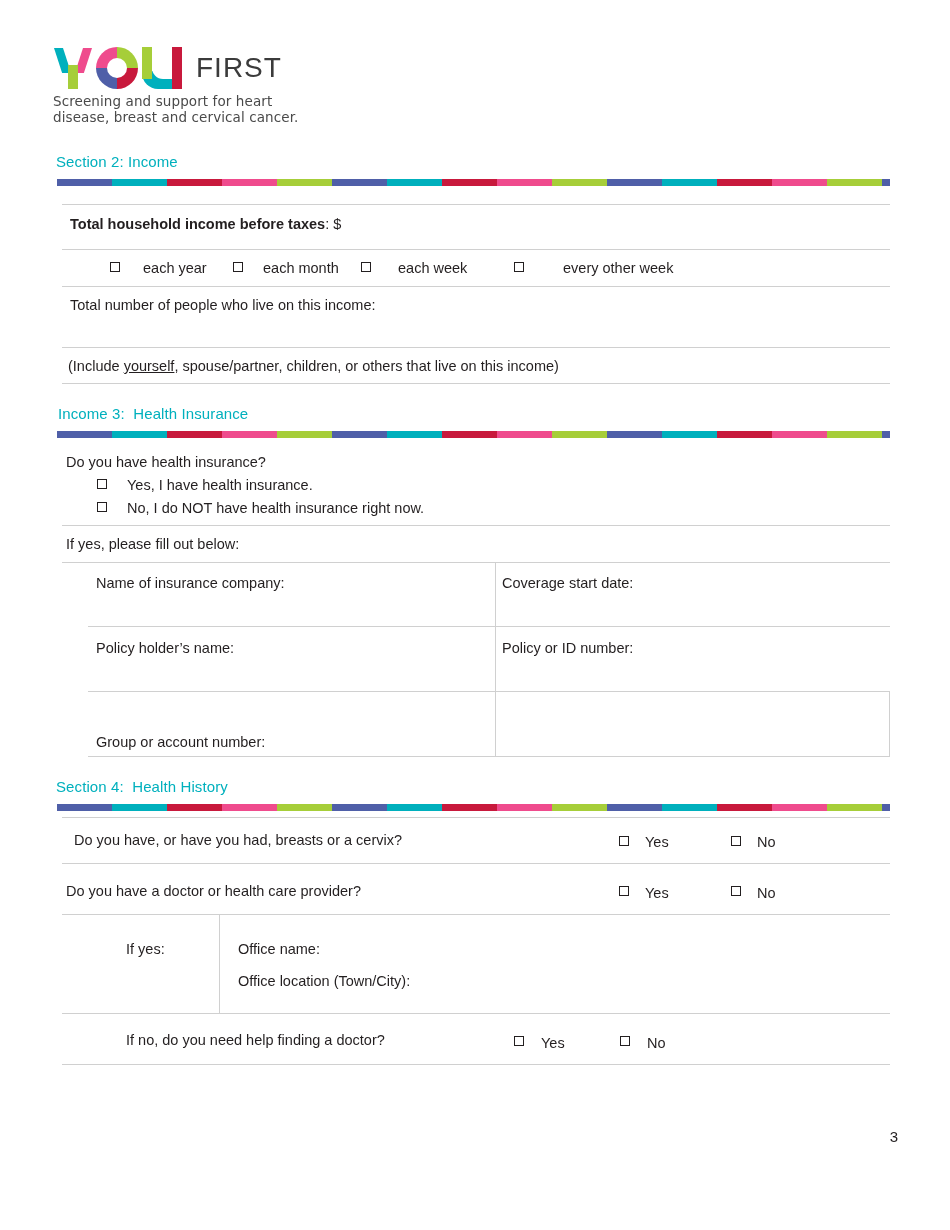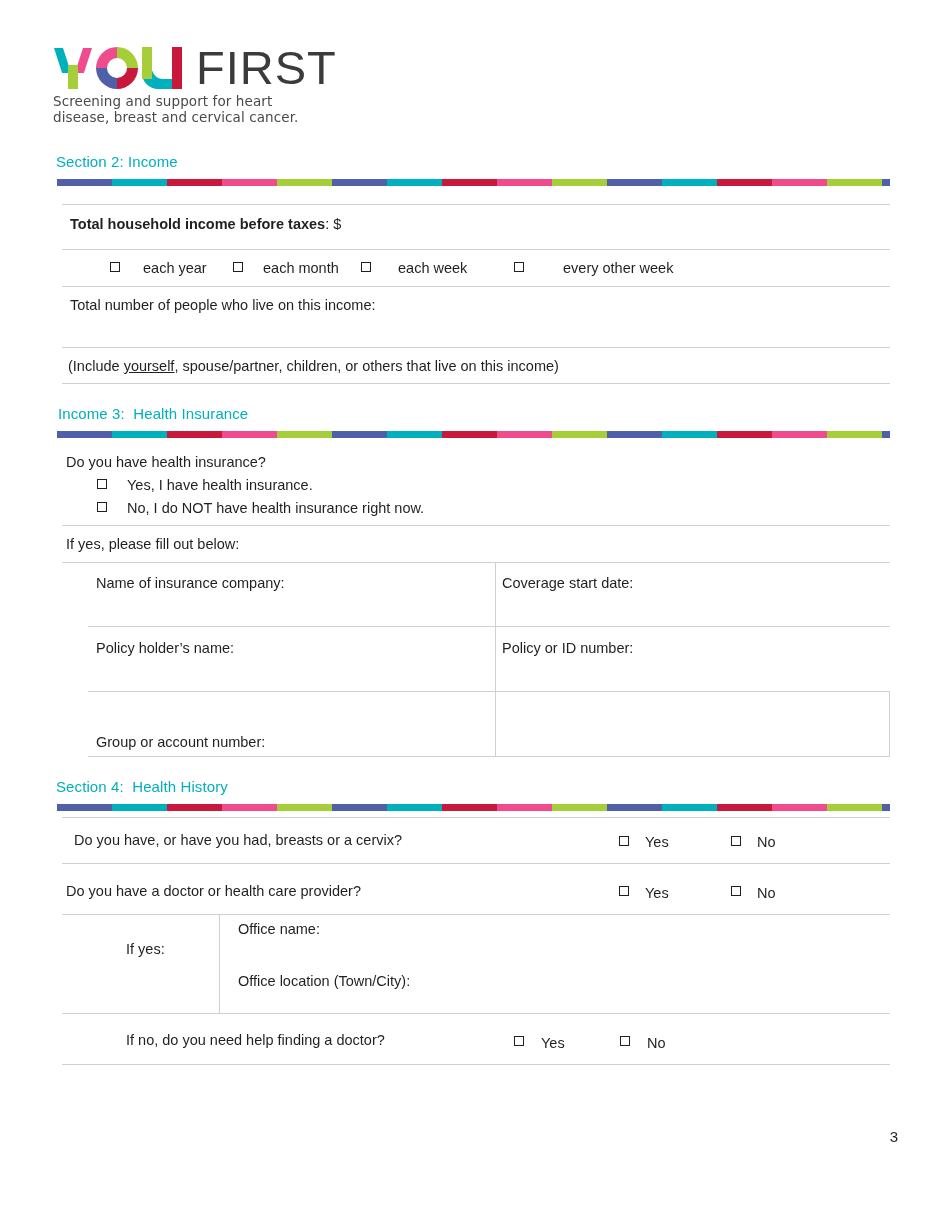--- a/index.html
+++ b/index.html
@@ -101,21 +101,21 @@
     border-bottom-right-radius: 2px;
   }
   .ltr-u .bot-hole {
     position: absolute; left: 10px; bottom: 10px;
     width: 22px; height: 12px;
     background: #ffffff;
     border-bottom-left-radius: 11px;
   }
   .logo-first {
     font-family: "Liberation Sans", sans-serif;
-    font-size: 47px;
+    font-size: 28px;
     font-weight: 300;
     letter-spacing: 1px;
     color: #3b3b3b;
     margin-left: 14px;
     line-height: 42px;
   }
   .logo-tagline {
     margin-top: 4px;
     font-family: "DejaVu Sans", sans-serif;
     font-size: 13.5px;
@@ -348,21 +348,21 @@
 
 <div class="txt b" style="left:66px; top:882px;">Do you have a doctor or health care provider?</div>
 <div class="cbox" style="left:619px; top:886px;"></div>
 <div class="txt" style="left:645px; top:884px;">Yes</div>
 <div class="cbox" style="left:731px; top:886px;"></div>
 <div class="txt" style="left:757px; top:884px;">No</div>
 <div class="hrule" style="left:62px; top:914px; width:828px;"></div>
 
 <div class="txt" style="left:126px; top:940px;">If yes:</div>
 <div class="vrule" style="left:219px; top:914px; height:99px;"></div>
-<div class="txt" style="left:238px; top:920px;">Office name:</div>
+<div class="txt" style="left:238px; top:940px;">Office name:</div>
 <div class="txt" style="left:238px; top:972px;">Office location (Town/City):</div>
 <div class="hrule" style="left:62px; top:1013px; width:828px;"></div>
 
 <div class="txt" style="left:126px; top:1031px;">If no, do you need help finding a doctor?</div>
 <div class="cbox" style="left:514px; top:1036px;"></div>
 <div class="txt" style="left:541px; top:1034px;">Yes</div>
 <div class="cbox" style="left:620px; top:1036px;"></div>
 <div class="txt" style="left:647px; top:1034px;">No</div>
 <div class="hrule" style="left:62px; top:1064px; width:828px;"></div>
 

